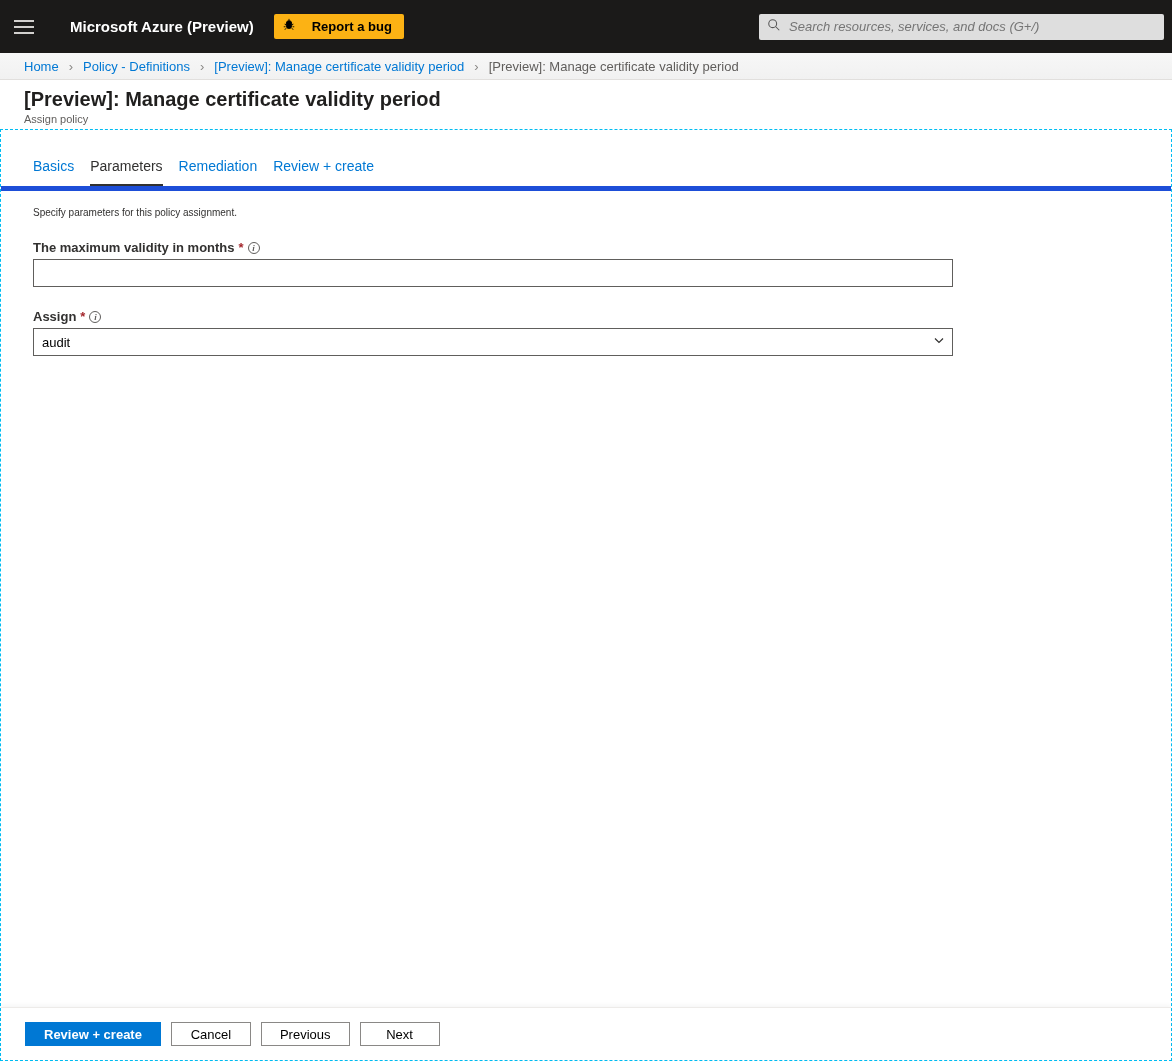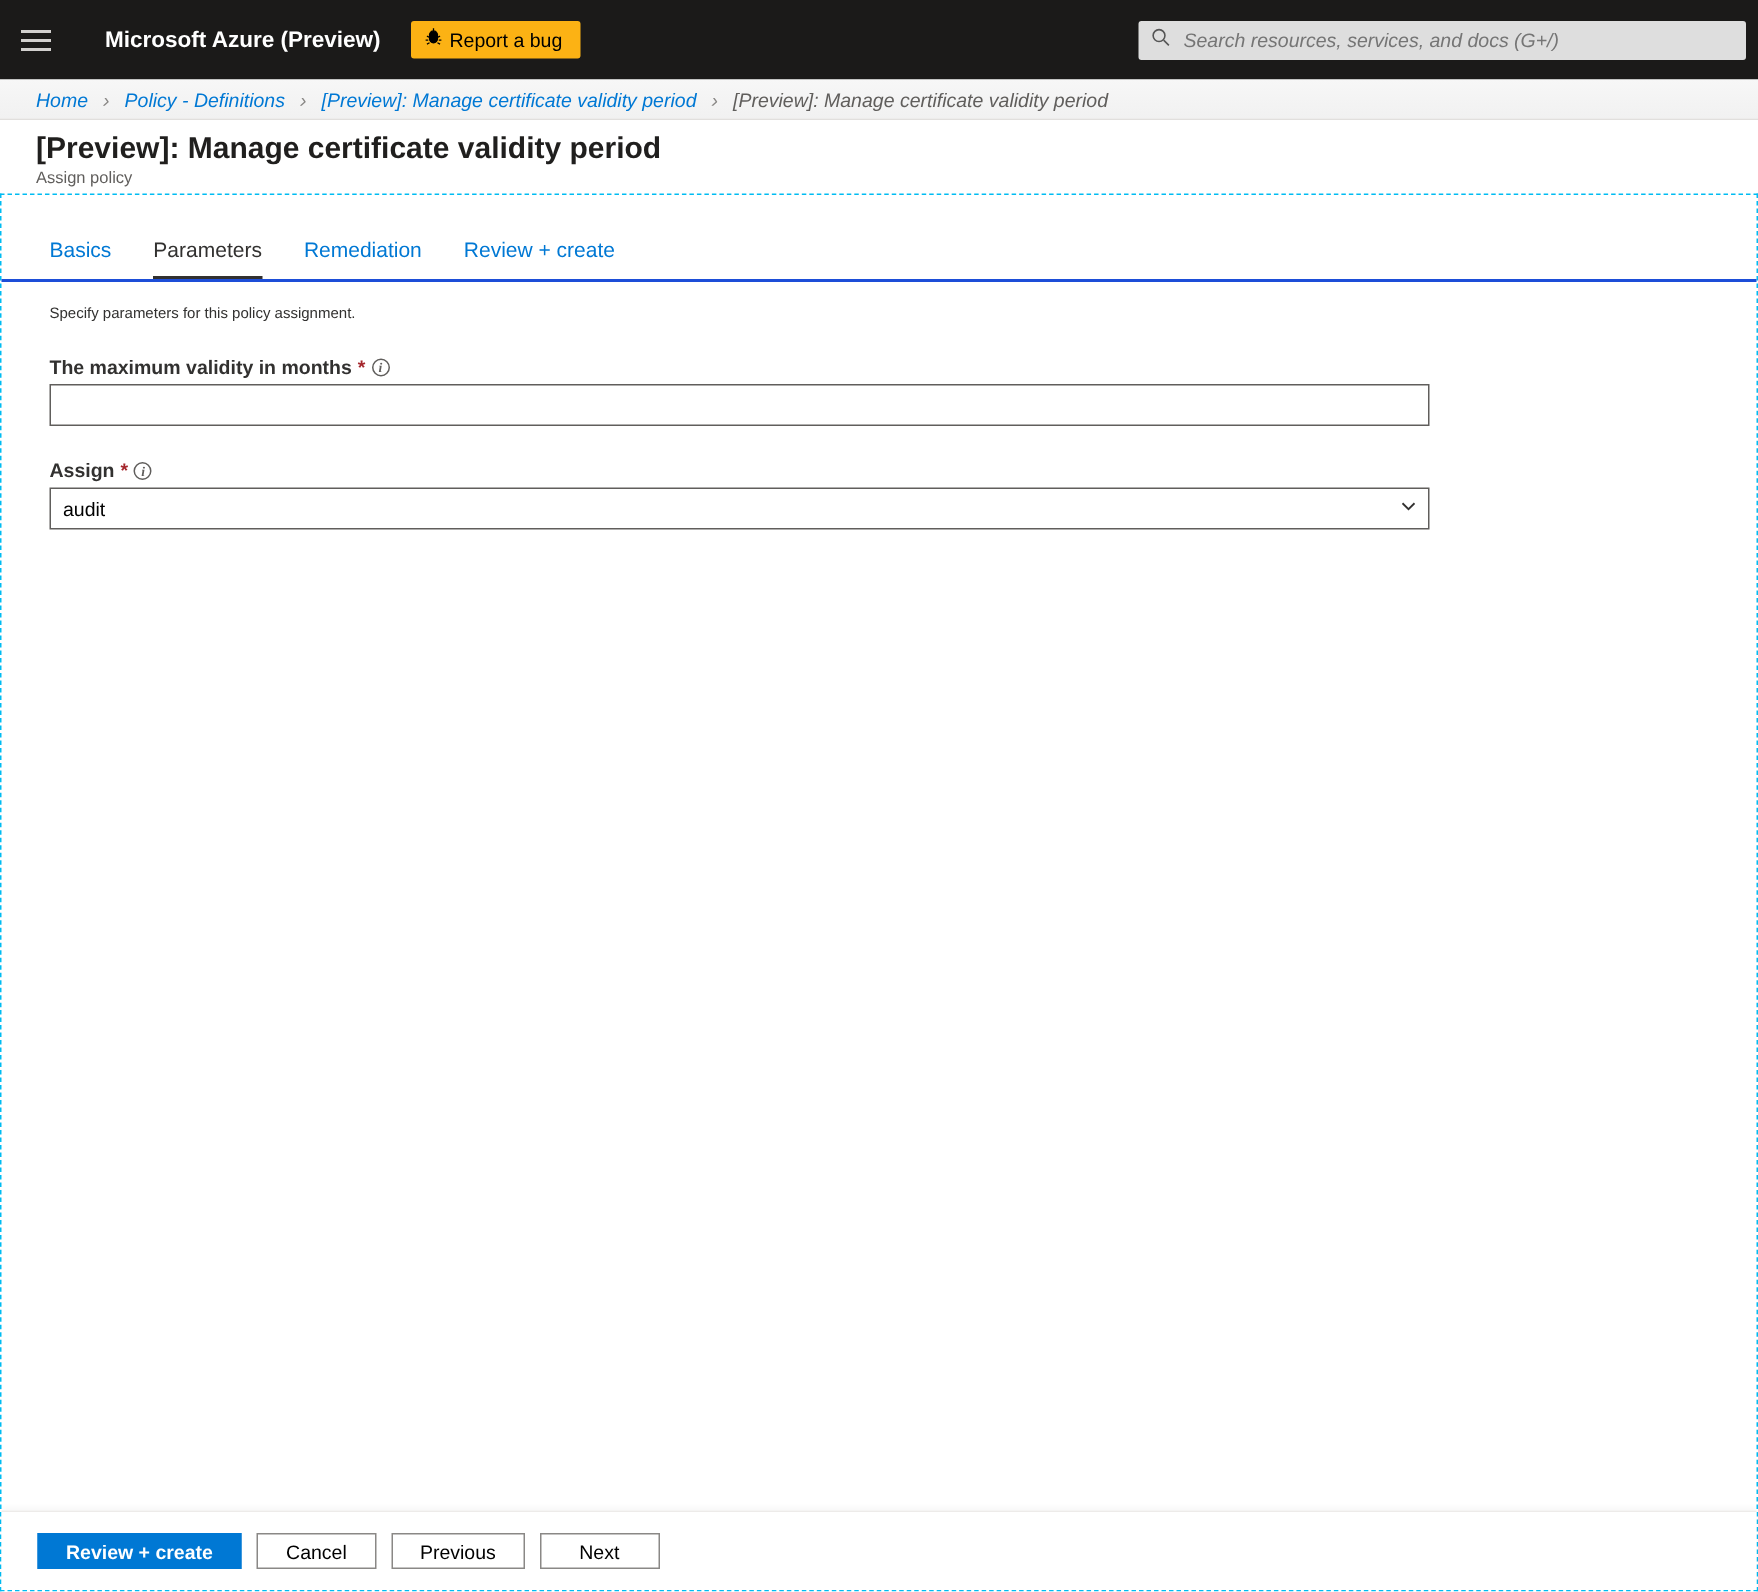--- a/index.html
+++ b/index.html
@@ -23,26 +23,26 @@
     padding: 0 8px;
     color: #ffffff;
   }
   .hamburger { width: 20px; height: 14px; display: flex; flex-direction: column; justify-content: space-between; margin: 0 10px 0 6px; cursor: pointer; }
   .hamburger div { height: 2px; background: #d2d0ce; }
   .brand { font-size: 15px; font-weight: 600; color: #ffffff; margin-left: 26px; margin-right: 20px; }
   .bug-btn {
     background: #fcb214;
     color: #000000;
     border: none;
-    font-weight: 400;
+    font-weight: 700;
     font-size: 13px;
     padding: 4px 12px 4px 8px;
     display: flex;
     align-items: center;
-    gap: 4px;
+    gap: 16px;
     cursor: pointer;
     border-radius: 2px;
   }
   .topbar-spacer { flex: 1; }
   .searchbar {
     width: 405px;
     height: 26px;
     background: #dedede;
     border-radius: 2px;
     display: flex;
@@ -62,21 +62,20 @@
   
   .breadcrumb {
     display: flex;
     align-items: center;
     gap: 10px;
     padding: 6px 24px;
     font-size: 13px;
     border-bottom: 1px solid #e1dfdd;
     background: linear-gradient(#f7f7f7,#f1f1f1);
     height: 27px;
-    font-style: italic;
   }
   .breadcrumb a { color: #0078d4; text-decoration: none; cursor: pointer; }
   .breadcrumb .sep { color: #8a8886; }
   .breadcrumb .current { color: #605e5c; }
   
   .page-header { padding: 8px 24px 4px 24px; }
   .page-title { font-size: 20px; font-weight: 600; color: #201f1e; }
   .page-subtitle { font-size: 11px; color: #605e5c; margin-top: 2px; }
   
   .content-wrap {
@@ -85,23 +84,23 @@
     border: 1px dashed #00bcf2;
     border-left: 1px dashed #00bcf2;
     border-right: 1px dashed #00bcf2;
     display: flex;
     flex-direction: column;
     position: relative;
     min-height: 0;
   }
   .tabs {
     display: flex;
-    gap: 28px;
+    gap: 16px;
     padding: 28px 32px 0 32px;
-    border-bottom: 2px solid #1d4ed8;
+    border-bottom: 5px solid #1d4ed8;
   }
   .tab {
     padding-bottom: 10px;
     font-size: 14px;
     color: #0078d4;
     cursor: pointer;
     border-bottom: 2px solid transparent;
   }
   .tab.active {
     color: #323130;

